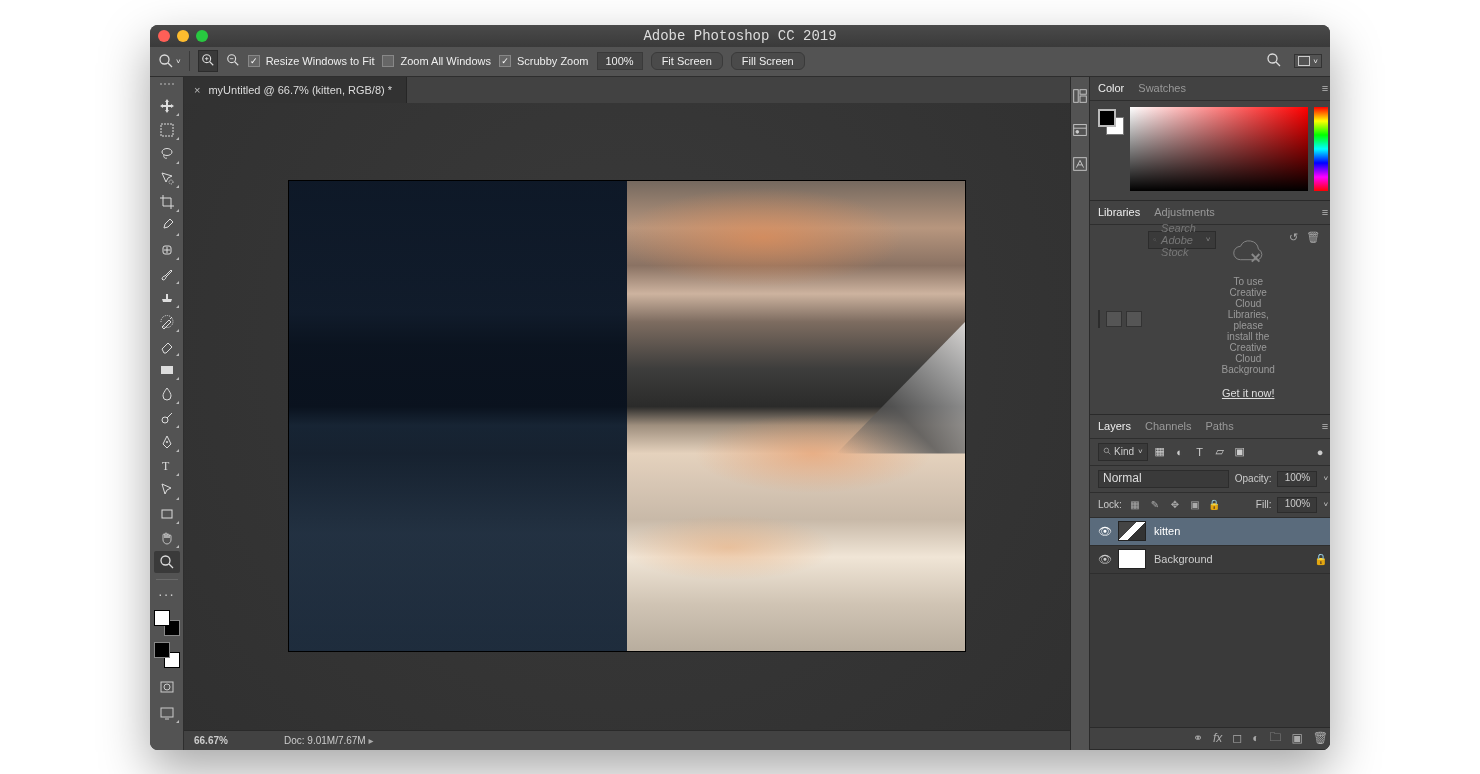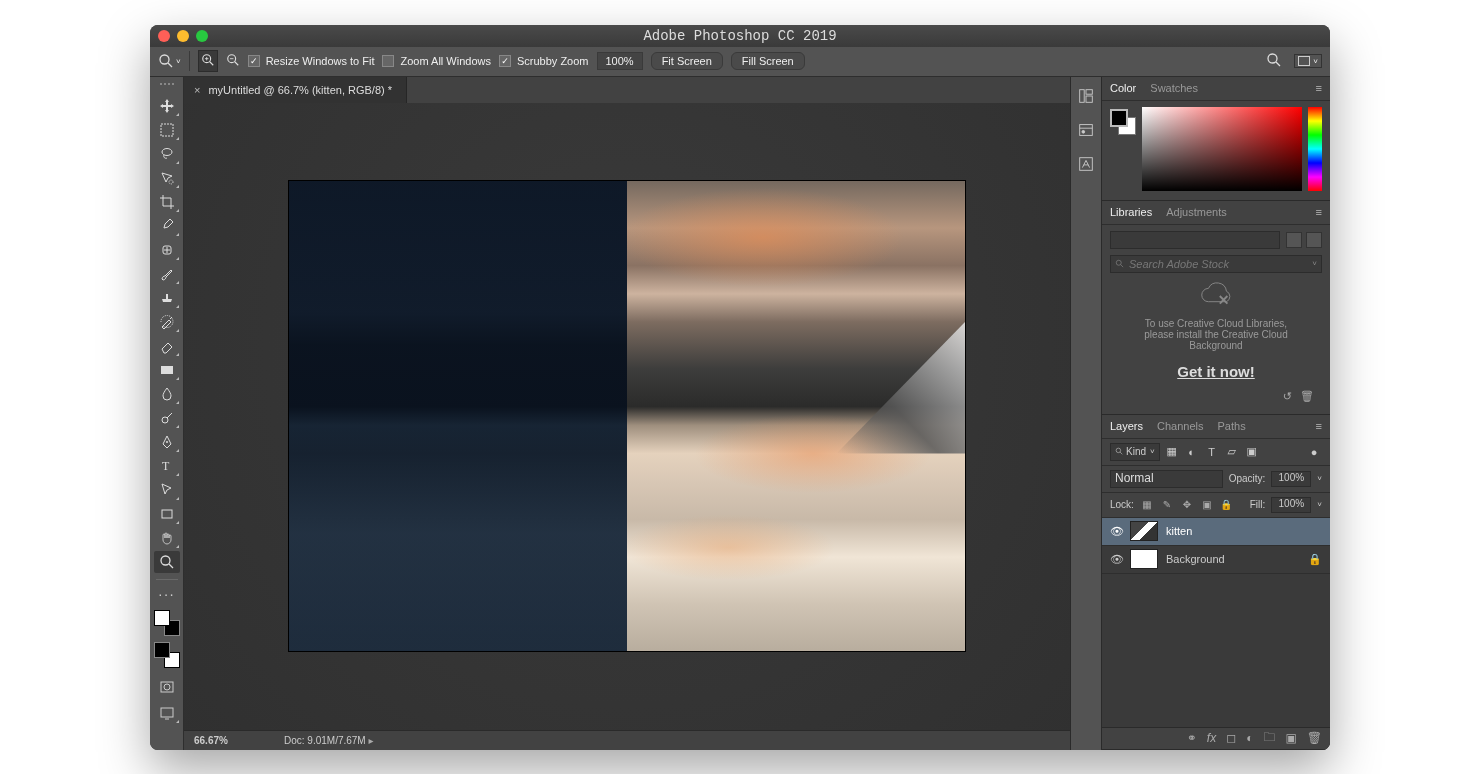--- a/index.html
+++ b/index.html
@@ -229,29 +229,29 @@
     flex:1; height:84px; position:relative;
     background:linear-gradient(to right,#fff,#ff0000);
   }
   .sat-box::after{ content:"";position:absolute;inset:0;background:linear-gradient(to top,#000,transparent);}
   .hue-strip {
     width:14px; height:84px;
     background:linear-gradient(to bottom,#f00,#ff0,#0f0,#0ff,#00f,#f0f,#f00);
   }
 
   
-  .lib-body { height:190px; padding:6px 8px; display:flex;flex-direction:column; gap:6px;}
+  .lib-body { height:190px; padding:6px 8px; display:flex;flex-direction:row; gap:6px;}
   .lib-row { display:flex; gap:6px; align-items:center;}
   .lib-select { flex:1; height:18px; background:#3a3a3a; border:1px solid #2c2c2c;}
   .lib-view { display:flex; gap:4px;}
   .lib-view span{ width:16px;height:16px;background:#555;border:1px solid #333;display:block;}
   .lib-search { height:18px; background:#3a3a3a; border:1px solid #2c2c2c; color:#777; display:flex;align-items:center; padding:0 4px; gap:4px; font-style:italic;}
   .lib-empty { flex:1; display:flex;flex-direction:column;align-items:center;justify-content:center; text-align:center; color:#9a9a9a; gap:8px; font-size:10px;}
   .lib-empty svg { width:38px;height:28px; fill:none; stroke:#888; stroke-width:1;}
-  .lib-link { color:#ddd; text-decoration:underline; font-size:15px; margin-top:4px;font-weight:bold;}
+  .lib-link { color:#ddd; text-decoration:underline; font-size:11px; margin-top:4px;}
   .lib-footer { height:18px; display:flex; justify-content:flex-end; gap:8px; padding:0 8px; color:#aaa;}
   
   .layers-body { flex:1; display:flex; flex-direction:column; }
   .layers-row1 { display:flex; align-items:center; gap:4px; padding:4px 8px; border-bottom:1px solid #2e2e2e;}
   .kind-sel { height:18px; background:#3a3a3a; border:1px solid #2c2c2c; padding:0 4px; display:flex;align-items:center; gap:2px; font-size:10px;}
   .layers-row1 .mini { width:16px;height:16px; display:flex;align-items:center;justify-content:center;color:#ccc;}
   .layers-row2,.layers-row3 { display:flex;align-items:center;gap:6px;padding:4px 8px;border-bottom:1px solid #2e2e2e;font-size:10px;color:#ccc;}
   .layers-row2 select,.blend-sel{ flex:1; height:18px; background:#3a3a3a;border:1px solid #2c2c2c;color:#ddd;font-size:12px;padding:0 4px;}
   .val-box{ width:40px;height:16px;background:#3a3a3a;border:1px solid #2c2c2c;text-align:center;}
   .lock-icons{display:flex;gap:6px;}

